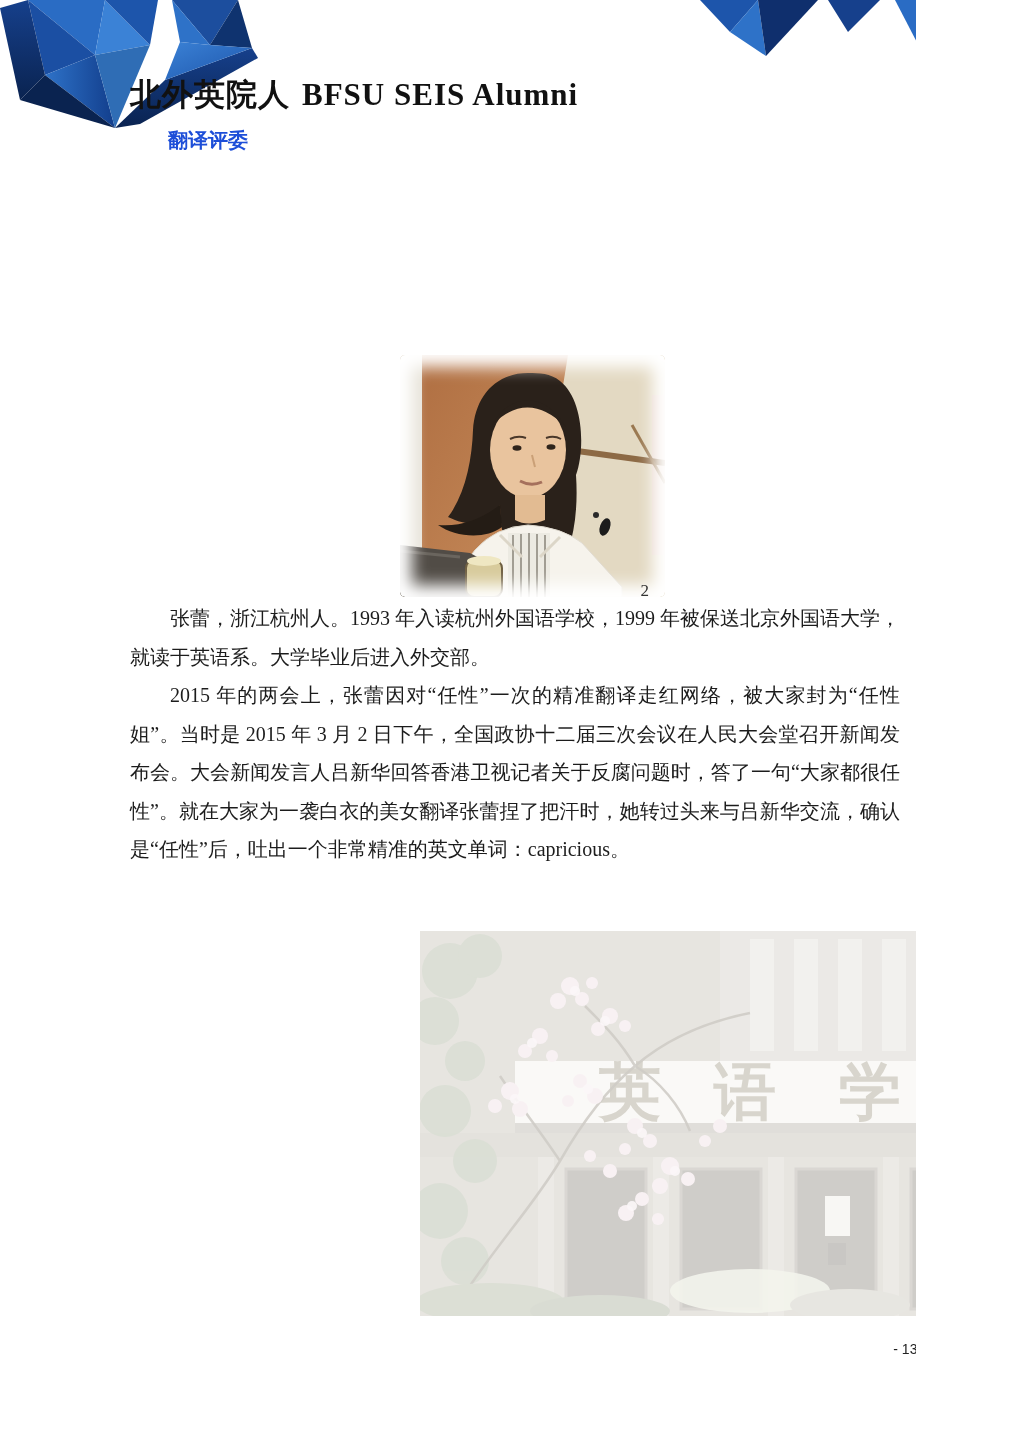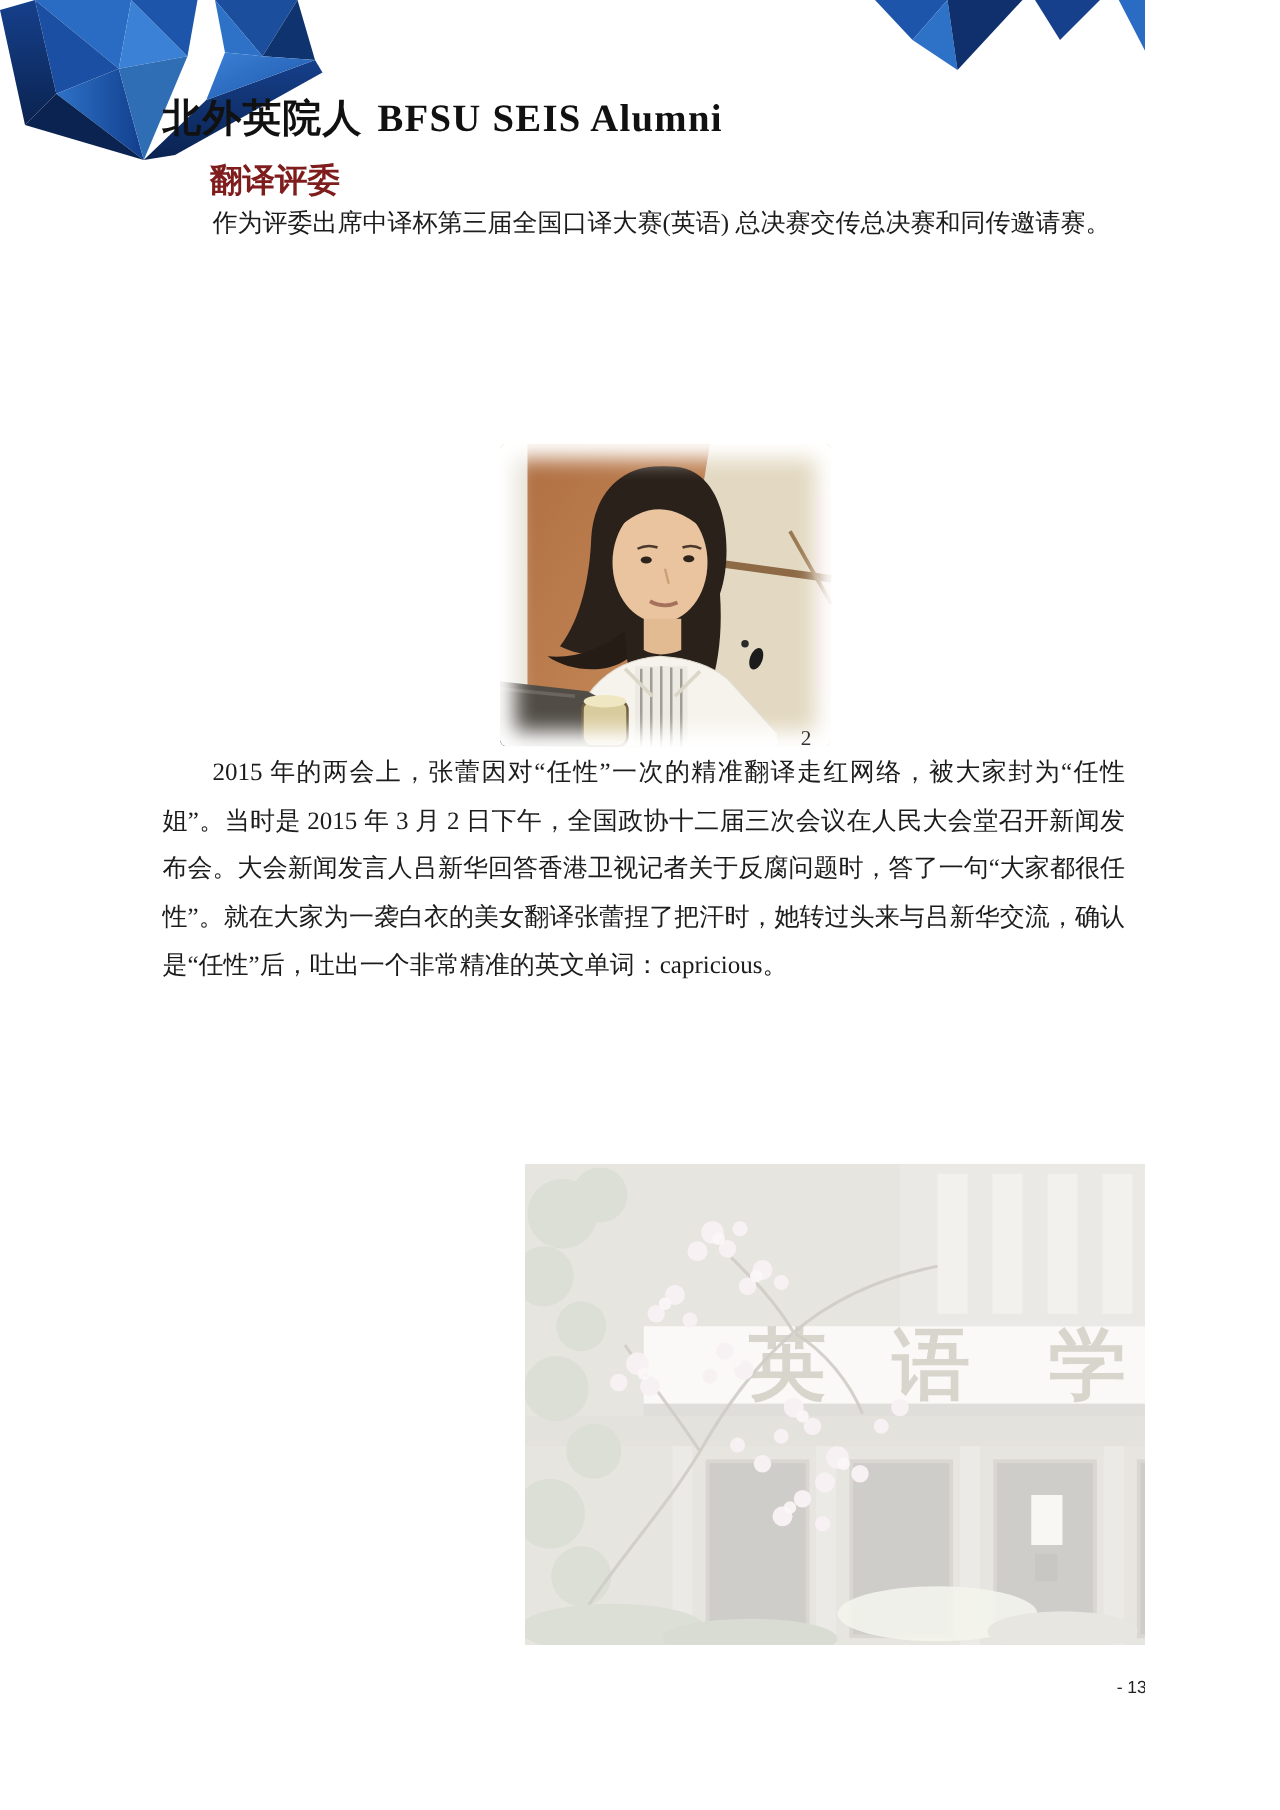--- a/index.html
+++ b/index.html
@@ -6,21 +6,21 @@
   .page{position:relative;width:916px;height:1448px;background:#ffffff;overflow:hidden;
         font-family:"Liberation Serif","DejaVu Serif",serif;color:#1c1c1c;}
   .banner{position:absolute;top:0;z-index:1;}
   .banner-left{left:0;}
   .banner-right{left:700px;}
   .masthead{position:absolute;left:130px;top:74px;z-index:2;font-weight:bold;font-size:31px;
             letter-spacing:1px;white-space:nowrap;color:#111;}
   .masthead .en{margin-left:12px;}
   .subheading{position:absolute;left:168px;top:127px;z-index:2;
               font-family:"Liberation Sans","DejaVu Sans",sans-serif;
-              font-weight:bold;font-size:26px;color:#7f1d1d;}
+              font-weight:bold;font-size:20px;color:#1d4ed8;}
   .intro{position:absolute;left:130px;top:160px;width:770px;z-index:2;
          font-size:20px;line-height:38.5px;text-align:justify;}
   .intro p{margin:0;text-indent:2em;}
   .article-title{position:absolute;left:130px;top:283px;width:770px;z-index:2;text-align:center;
                  font-family:"Liberation Sans","DejaVu Sans",sans-serif;
                  font-weight:bold;font-size:29px;letter-spacing:2px;color:#222;}
   .portrait{position:absolute;left:400px;top:355px;width:265px;height:242px;z-index:2;
             border-radius:5px;overflow:hidden;}
   .portrait svg{display:block;}
   .portrait::after{content:"";position:absolute;inset:0;border-radius:5px;
@@ -91,23 +91,20 @@
     <polygon points="225,58 285,68 250,130" fill="#0d2a5e"></polygon>
     <polygon points="285,68 324,0 324,118" fill="url(#gr1)"></polygon>
     <polygon points="250,130 285,68 324,118" fill="#1a4a9a"></polygon>
   </svg>
 
   <div class="masthead">
     <span>北外英院人</span><span class="en">BFSU SEIS Alumni</span>
   </div>
 
   <div class="subheading">翻译评委</div>
-  <div class="intro">
-    <p>作为评委出席中译杯第三届全国口译大赛(英语) 总决赛交传总决赛和同传邀请赛。</p>
-  </div>
 
 
   <figure class="portrait" style="margin:0">
     <svg width="265" height="242" viewBox="0 0 265 242">
       <defs>
         <linearGradient id="pw" x1="0" y1="0" x2="1" y2="1">
           <stop offset="0" stop-color="#b06f42"></stop>
             <stop offset="1" stop-color="#c98f5e"></stop>
         </linearGradient>
       </defs>
@@ -255,18 +252,19 @@
         <ellipse cx="70" cy="372" rx="75" ry="20" fill="#949d7e"></ellipse>
         <ellipse cx="180" cy="380" rx="70" ry="16" fill="#8b947a"></ellipse>
         <ellipse cx="330" cy="360" rx="80" ry="22" fill="#dcdfc8" opacity="0.9"></ellipse>
         <ellipse cx="430" cy="374" rx="60" ry="16" fill="#b8b4a4"></ellipse>
         <rect x="520" y="342" width="60" height="43" fill="#9a948a"></rect>
       </g>
     </svg>
   </div>
 
   <div class="article">
+    <p>张蕾，浙江杭州人。1993 年入读杭州外国语学校，1999 年被保送北京外国语大学，就读于英语系。大学毕业后进入外交部。</p>
     <p>2015 年的两会上，张蕾因对“任性”一次的精准翻译走红网络，被大家封为“任性姐”。当时是 2015 年 3 月 2 日下午，全国政协十二届三次会议在人民大会堂召开新闻发布会。大会新闻发言人吕新华回答香港卫视记者关于反腐问题时，答了一句“大家都很任性”。就在大家为一袭白衣的美女翻译张蕾捏了把汗时，她转过头来与吕新华交流，确认是“任性”后，吐出一个非常精准的英文单词：capricious。</p>
   </div>
 
   <div class="pagenum">- 13 -</div>
 
 </div>
 
 </body></html>

